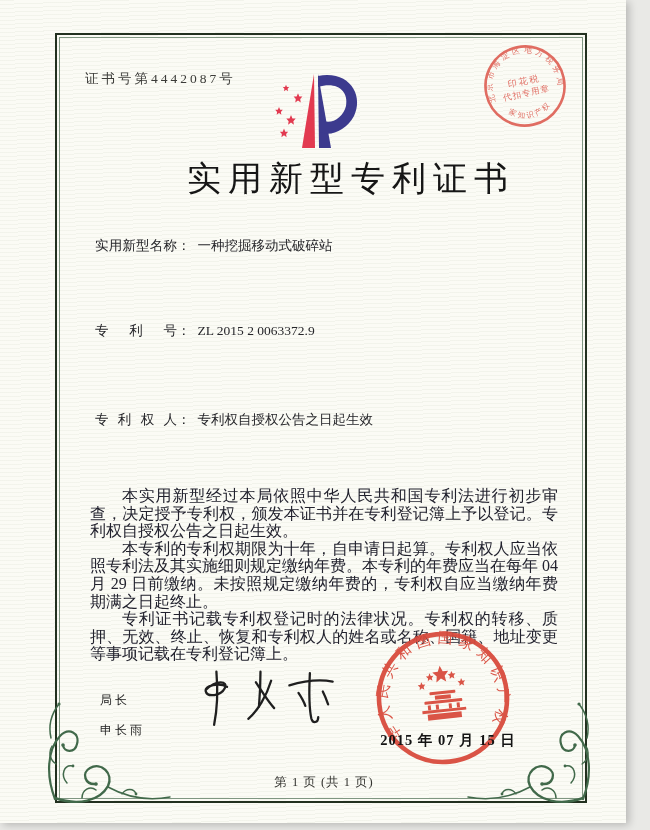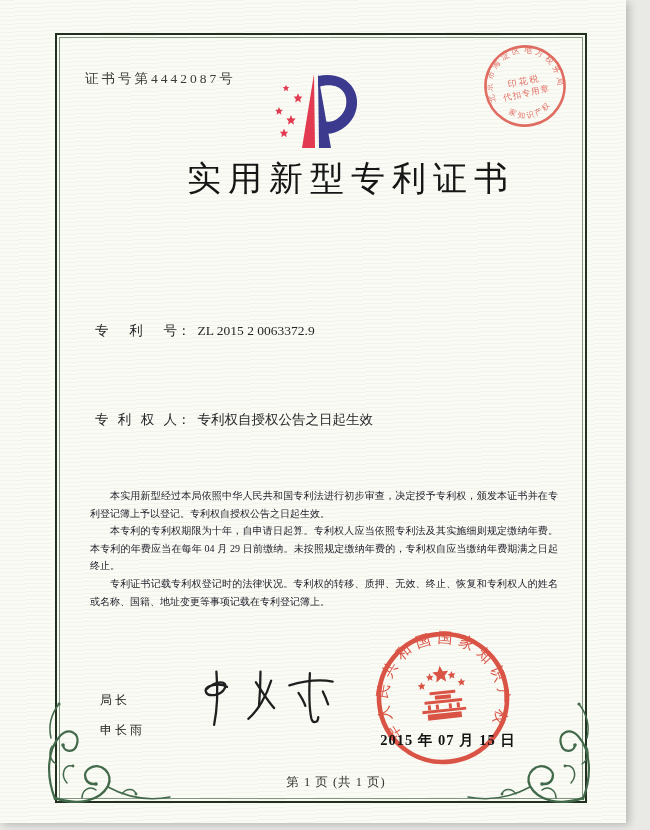--- a/index.html
+++ b/index.html
@@ -40,36 +40,36 @@
     position:absolute;left:95px;font-size:13.5px;color:#26262a;
     line-height:18px;white-space:nowrap;
   }
   .flabel{
     display:inline-block;width:82px;
     text-align:justify;text-align-last:justify;
   }
   .fcolon{display:inline-block;margin-right:7px;}
   .body-text{
     position:absolute;left:90px;top:487px;width:468px;
-    font-size:10px;line-height:17.6px;color:#22222e;
+    font-size:16px;line-height:17.6px;color:#22222e;
     text-align:justify;
   }
   .body-text p{margin:0;text-indent:2em;}
   .director{
     position:absolute;left:100px;top:685px;
     font-size:12px;letter-spacing:3px;color:#1c1c1c;line-height:30px;
   }
   .signature{position:absolute;left:186px;top:662px;}
   .office-seal{position:absolute;left:368px;top:623px;opacity:0.94;}
   .seal-date{
     position:absolute;left:368px;top:731px;width:160px;text-align:center;
     font-size:14.5px;font-weight:bold;color:#141414;letter-spacing:1px;
   }
   .page-footer{
-    position:absolute;left:72px;top:774px;width:528px;text-align:center;
+    position:absolute;left:60px;top:774px;width:528px;text-align:center;
     font-size:12.5px;color:#33332f;letter-spacing:1px;
   }
   .flourish{position:absolute;}
   .flourish-left{left:36px;top:686px;}
   .flourish-right{left:452px;top:686px;transform:scaleX(-1);}
 </style>
 </head>
 <body>
 
 <div class="paper">
@@ -106,20 +106,23 @@
     </text>
     <text font-size="7.5" fill="#dd5a4e" letter-spacing="2" font-family="Liberation Serif, serif">
       <textPath href="#taxBot" startOffset="50%" text-anchor="middle">国家知识产权局</textPath>
     </text>
     <text x="0" y="-2" text-anchor="middle" font-size="9" fill="#dd5a4e" letter-spacing="2">印花税</text>
     <text x="0" y="10" text-anchor="middle" font-size="8.5" fill="#dd5a4e" letter-spacing="1">代扣专用章</text>
   </svg>
 
   <div class="title">实用新型专利证书</div>
 
+  <div class="field-row" style="top:237px">
+    <span class="flabel">实用新型名称</span><span class="fcolon">：</span><span class="fvalue">一种挖掘移动式破碎站</span>
+  </div>
   <div class="field-row" style="top:322px">
     <span class="flabel">专利号</span><span class="fcolon">：</span><span class="fvalue">ZL 2015 2 0063372.9</span>
   </div>
   <div class="field-row" style="top:411px">
     <span class="flabel">专利权人</span><span class="fcolon">：</span><span class="fvalue">专利权自授权公告之日起生效</span>
   </div>
 
   <div class="body-text">
     <p>本实用新型经过本局依照中华人民共和国专利法进行初步审查，决定授予专利权，颁发本证书并在专利登记簿上予以登记。专利权自授权公告之日起生效。</p>
     <p>本专利的专利权期限为十年，自申请日起算。专利权人应当依照专利法及其实施细则规定缴纳年费。本专利的年费应当在每年 04 月 29 日前缴纳。未按照规定缴纳年费的，专利权自应当缴纳年费期满之日起终止。</p>

